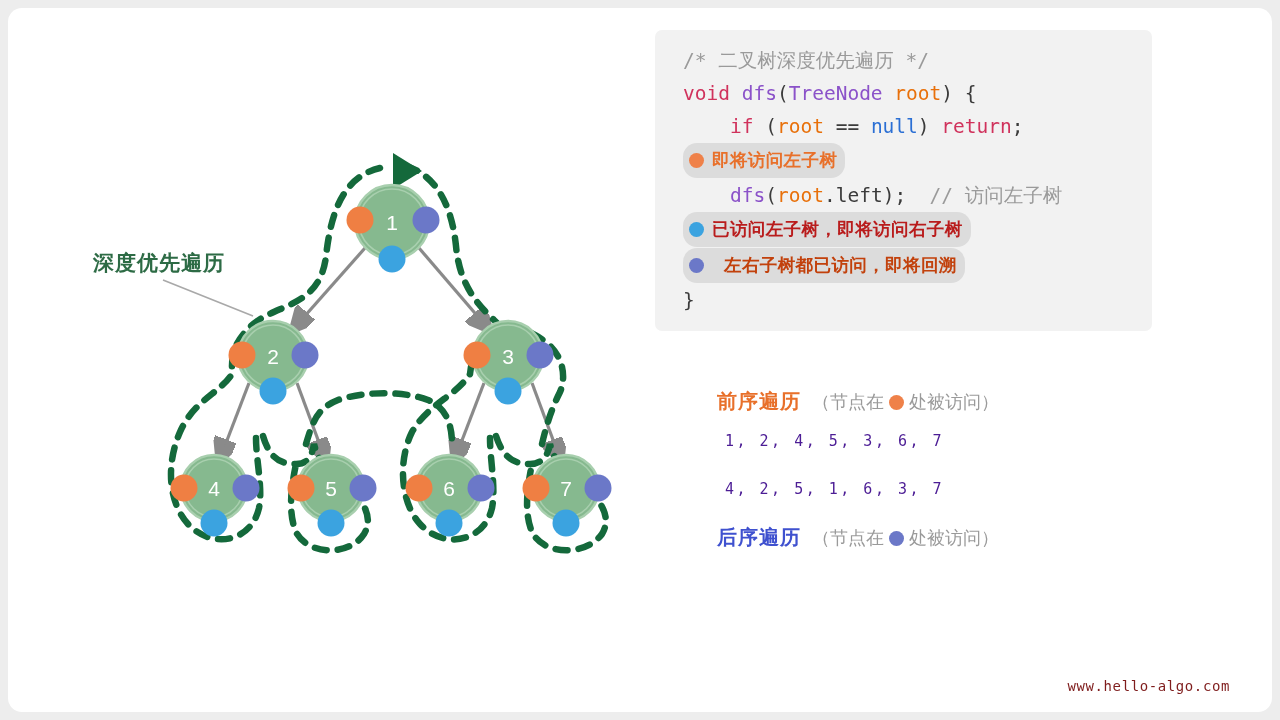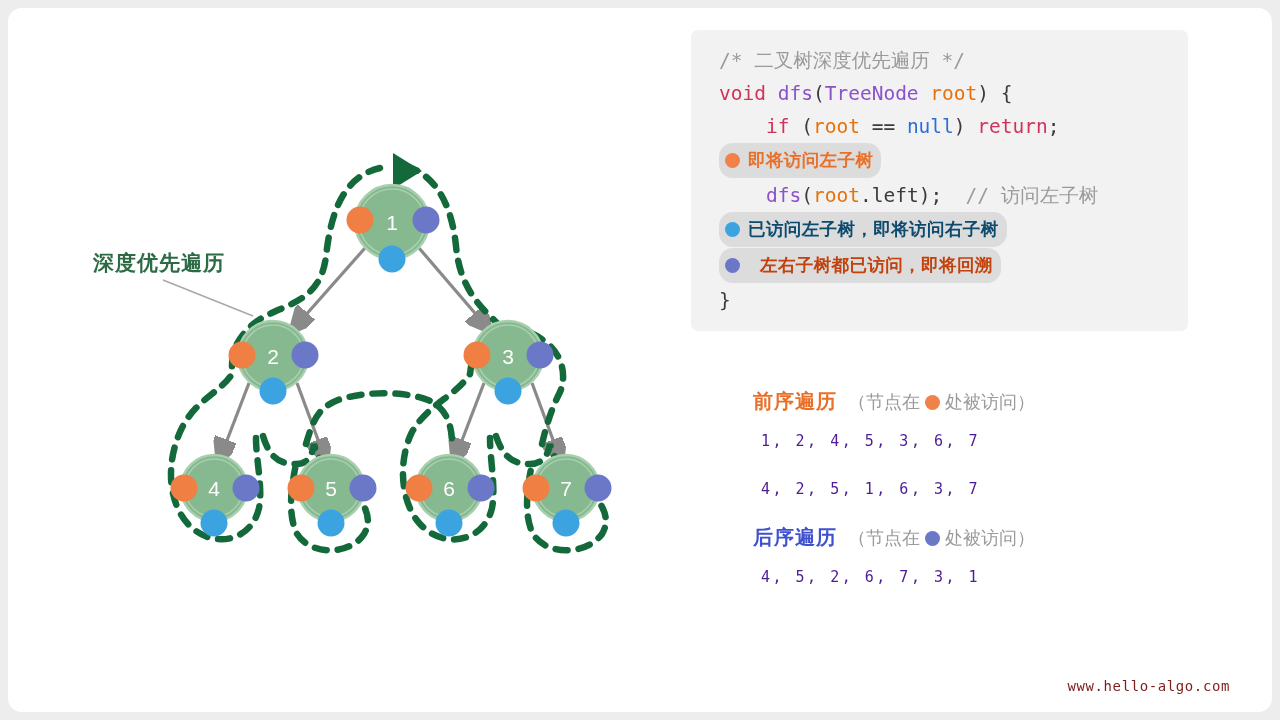--- a/index.html
+++ b/index.html
@@ -30,21 +30,21 @@
     left: 0;
     top: 0;
     width: 680px;
     height: 704px;
   }
   #diagram svg { display: block; }
 
   
   #rightcol {
     position: absolute;
-    left: 675px;
+    left: 639px;
     top: 0;
     width: 589px;
     height: 704px;
   }
 
   #codebox {
     position: absolute;
     left: 8px;
     top: 22px;
     width: 497px;
@@ -85,21 +85,21 @@
   }
   .ann .dot {
     width: 15px;
     height: 15px;
     border-radius: 50%;
     margin-right: 8px;
     flex: 0 0 auto;
   }
   .ann-orange { color: #e8702a; }
   .ann-orange .dot { background: #ef8149; }
-  .ann-blue   { color: #0c4a6e; }
+  .ann-blue   { color: #b91c1c; }
   .ann-blue   .dot { background: #3ba3e0; }
   .ann-indigo { color: #c2410c; gap: 12px; }
   .ann-indigo .dot { background: #6b78c8; }
 
   
   #results {
     position: absolute;
     left: 70px;
     top: 378px;
     width: 500px;
@@ -337,18 +337,17 @@
     </div>
 
     <div id="results">
 
       <div class="res-head h-pre"><span class="title">前序遍历</span><span class="paren">（节点在</span><span class="dot"></span><span class="paren" style="margin-left:0">处被访问）</span></div>
       <div class="res-vals">1,  2,  4,  5,  3,  6,  7</div>
 
       <div class="res-vals">4,  2,  5,  1,  6,  3,  7</div>
 
       <div class="res-head h-post"><span class="title">后序遍历</span><span class="paren">（节点在</span><span class="dot"></span><span class="paren" style="margin-left:0">处被访问）</span></div>
-      <div class="res-vals">4,  5,  2,  6,  7,  3,  1</div>
     </div>
   </div>
 
   <div id="watermark">www.hello-algo.com</div>
 </div>
 
 </body></html>

